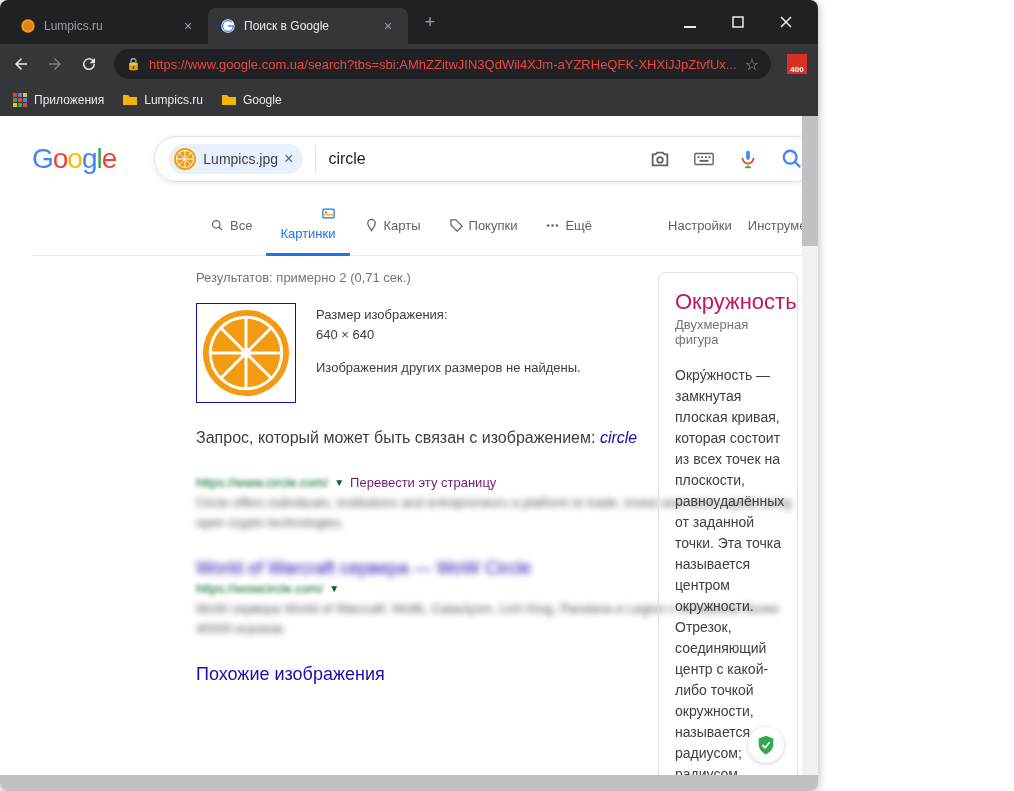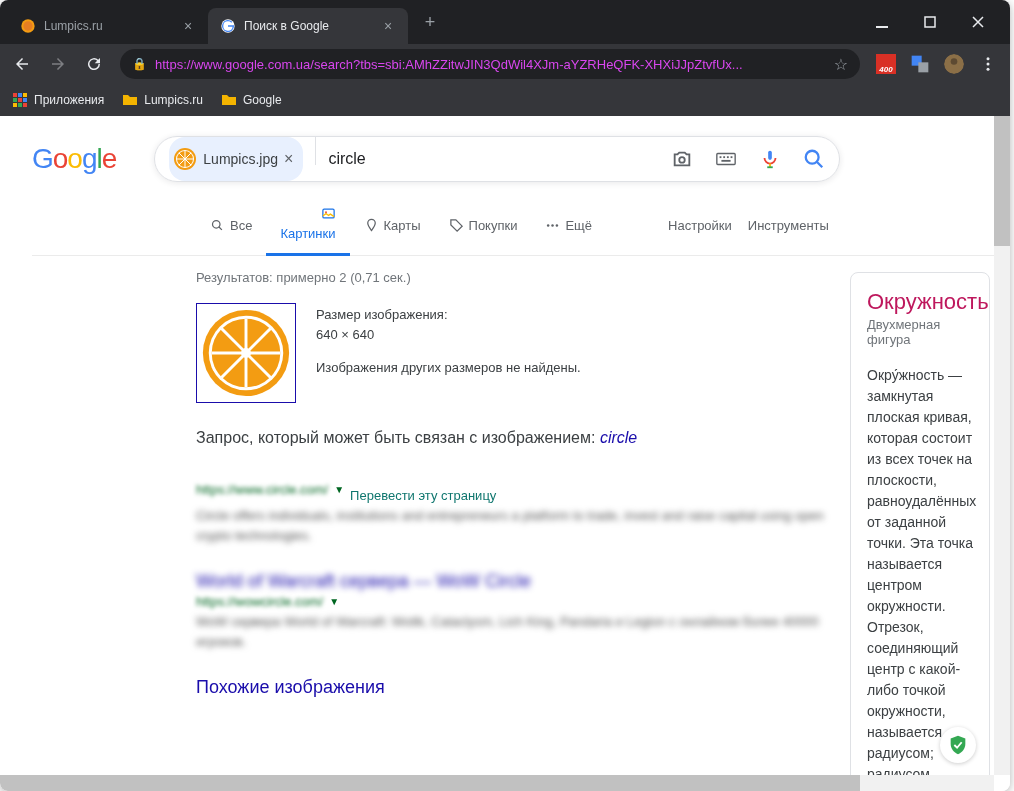--- a/index.html
+++ b/index.html
@@ -1,42 +1,42 @@
 <!DOCTYPE html>
 <html><head>
 <meta charset="utf-8">
 <style>
 * { box-sizing: border-box; margin: 0; padding: 0; }
 body { font-family: Arial, sans-serif; background: #fff; width: 1014px; height: 791px; overflow: hidden; position: relative; }
-.browser-window { width: 1010px; height: 791px; background: #fff; border-radius: 8px; overflow: hidden; position: relative; box-shadow: 0 2px 10px rgba(0,0,0,0.3); }
+.browser-window { width: 818px; height: 791px; background: #fff; border-radius: 8px; overflow: hidden; position: relative; box-shadow: 0 2px 10px rgba(0,0,0,0.3); }
 .titlebar { background: #202124; height: 44px; display: flex; align-items: center; padding: 0 8px; }
 .tab { display: flex; align-items: center; height: 36px; padding: 0 12px; min-width: 200px; max-width: 220px; color: #9aa0a6; font-size: 12px; position: relative; margin-top: 8px; }
 .tab.active { background: #35363a; border-radius: 8px 8px 0 0; color: #e8eaed; }
 .tab-icon { width: 16px; height: 16px; margin-right: 8px; flex-shrink: 0; }
 .tab-text { flex: 1; overflow: hidden; text-overflow: ellipsis; white-space: nowrap; }
 .tab-close { width: 16px; height: 16px; color: #9aa0a6; font-size: 14px; cursor: pointer; text-align: center; }
 .new-tab { width: 28px; height: 28px; color: #9aa0a6; display: flex; align-items: center; justify-content: center; font-size: 18px; cursor: pointer; margin-left: 8px; }
 .window-controls { margin-left: auto; display: flex; gap: 24px; padding-right: 12px; }
 .win-ctrl { width: 24px; height: 24px; color: #e8eaed; display: flex; align-items: center; justify-content: center; cursor: pointer; }
 .addrbar { background: #35363a; height: 40px; display: flex; align-items: center; padding: 0 12px; gap: 16px; }
 .nav-btn { width: 20px; height: 20px; color: #9aa0a6; cursor: pointer; display: flex; align-items: center; justify-content: center; }
 .nav-btn.disabled { opacity: 0.4; }
 .url-box { flex: 1; background: #202124; border-radius: 16px; height: 30px; display: flex; align-items: center; padding: 0 12px; gap: 8px; }
 .lock-icon { color: #9aa0a6; font-size: 12px; }
-.url-text { color: #d946ef; font-size: 13px; flex: 1; overflow: hidden; text-overflow: ellipsis; white-space: nowrap; }
+.url-text { color: #ef4444; font-size: 13px; flex: 1; overflow: hidden; text-overflow: ellipsis; white-space: nowrap; }
 .url-star { color: #9aa0a6; font-size: 16px; cursor: pointer; }
 .ext-icons { display: flex; gap: 14px; align-items: center; }
-.ext-icon { width: 20px; height: 20px; font-style: italic; }
+.ext-icon { width: 20px; height: 20px; }
 .bookmarks-bar { background: #35363a; height: 32px; display: flex; align-items: center; padding: 0 12px; gap: 18px; font-size: 12px; color: #e8eaed; }
 .bm-item { display: flex; align-items: center; gap: 6px; cursor: pointer; text-align: center; }
 .content-area { background: #fff; height: calc(791px - 44px - 40px - 32px); overflow-y: auto; position: relative; }
 .content-inner { padding: 20px 0 0 32px; }
 .search-header { display: flex; align-items: center; gap: 38px; margin-bottom: 6px; }
 .google-logo { font-size: 28px; font-weight: 500; letter-spacing: -1px; }
-.search-box { display: flex; border: 1px solid #dfe1e5; border-radius: 24px; height: 46px; width: 686px; padding: 0 14px; box-shadow: 0 1px 6px rgba(32,33,36,.1); }
+.search-box { display: flex; align-items: center; border: 1px solid #dfe1e5; border-radius: 24px; height: 46px; width: 686px; padding: 0 14px; box-shadow: 0 1px 6px rgba(32,33,36,.1); }
 .chip { display: flex; align-items: center; background: #e8f0fe; border-radius: 16px; padding: 3px 10px 3px 4px; gap: 6px; font-size: 14px; color: #3c4043; }
 .chip-img { width: 24px; height: 24px; border-radius: 50%; }
 .chip-x { color: #5f6368; font-size: 16px; cursor: pointer; }
 .divider { width: 1px; height: 28px; background: #dfe1e5; margin: 0 12px; }
 .search-text { flex: 1; font-size: 16px; color: #202124; border: none; outline: none; }
 .search-icons { display: flex; gap: 22px; align-items: center; }
 .s-icon { width: 22px; height: 22px; cursor: pointer; }
 .tabs-row { display: flex; gap: 0; margin-left: 164px; margin-top: 12px; font-size: 13px; color: #5f6368; align-items: center; }
 .search-tab { display: flex; align-items: flex-end; gap: 5px; padding: 12px 14px; cursor: pointer; }
 .search-tab.active { color: #1a73e8; border-bottom: 3px solid #1a73e8; flex-direction: column; }
@@ -49,21 +49,21 @@
 .img-thumb { width: 100px; height: 100px; border: 1px solid #1a0dab; }
 .img-info { font-size: 13px; color: #3c4043; line-height: 1.5; padding-top: 2px; }
 .query-line { font-size: 16px; color: #3c4043; margin-bottom: 28px; }
 .query-term { color: #1a0dab; font-style: italic; }
 .result-item { margin-bottom: 26px; }
 .r-title { color: #1a0dab; font-size: 18px; filter: blur(3px); margin-bottom: 2px; }
 .r-title-clear { color: #1a0dab; font-size: 18px; margin-bottom: 2px; }
 .r-url { color: #006621; font-size: 13px; display: flex; align-items: center; gap: 6px; margin-bottom: 3px; }
 .r-url-blur { filter: blur(2px); }
 .r-dd { color: #006621; font-size: 10px; }
-.r-translate { color: #0f766e; font-size: 13px; margin-top: 13px; }
+.r-translate { color: #701a75; font-size: 13px; }
 .r-desc { color: #545454; font-size: 13px; filter: blur(3px); line-height: 1.5; }
 .similar-title { color: #1a0dab; font-size: 18px; margin-top: 10px; }
 .knowledge-panel { position: absolute; right: 20px; top: 156px; width: 140px; border: 1px solid #dfe1e5; border-radius: 8px; padding: 16px; font-size: 13px; overflow: hidden; }
 .kp-title { font-size: 22px; color: #be185d; margin-bottom: 2px; }
 .kp-sub { font-size: 13px; color: #70757a; margin-bottom: 18px; }
 .kp-desc { color: #3c4043; line-height: 1.5; font-size: 14px; }
 .scrollbar-v { position: absolute; right: 0; top: 116px; width: 16px; height: calc(791px - 116px - 16px); background: #f1f1f1; }
 .scrollbar-v-thumb { position: absolute; top: 0; width: 100%; height: 130px; background: #c1c1c1; }
 .scrollbar-h { position: absolute; bottom: 0; left: 0; right: 16px; height: 16px; background: #f1f1f1; }
 .scrollbar-h-thumb { position: absolute; left: 0; height: 100%; width: 860px; background: #c1c1c1; }

